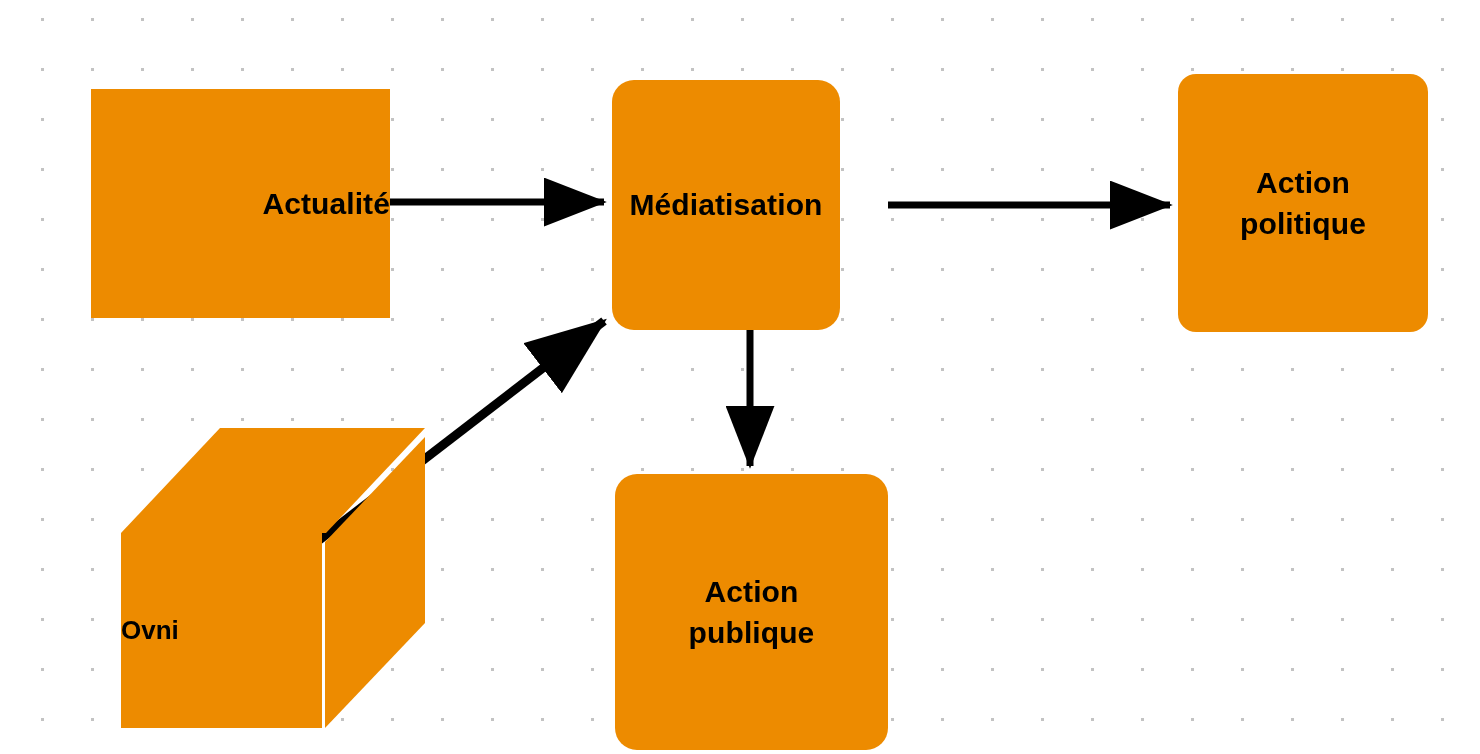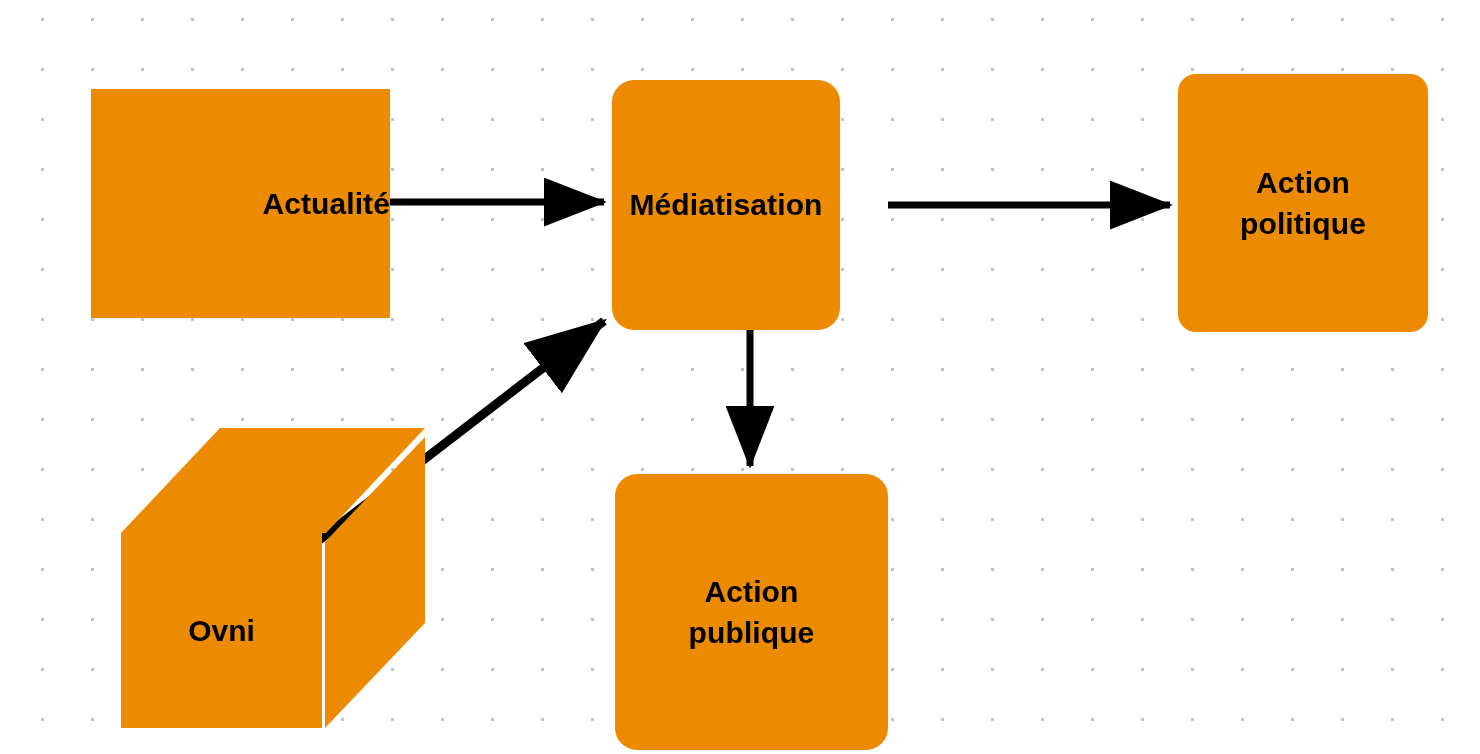--- a/index.html
+++ b/index.html
@@ -67,24 +67,24 @@
     overflow: visible;
   }
   #node-ovni .cube-label {
     position: absolute;
     left: 6px;
     top: 113px;
     width: 201px;
     height: 195px;
     display: flex;
     align-items: center;
-    justify-content: center;
+    justify-content: flex-start;
     color: #000;
     font-weight: bold;
-    font-size: 30px;
+    font-size: 26px;
     pointer-events: none;
   }
 </style>
 </head>
 <body>
 
 <div id="canvas">
 
   <svg class="svg-layer" viewBox="0 0 1480 754" xmlns="http://www.w3.org/2000/svg">
     <defs>

